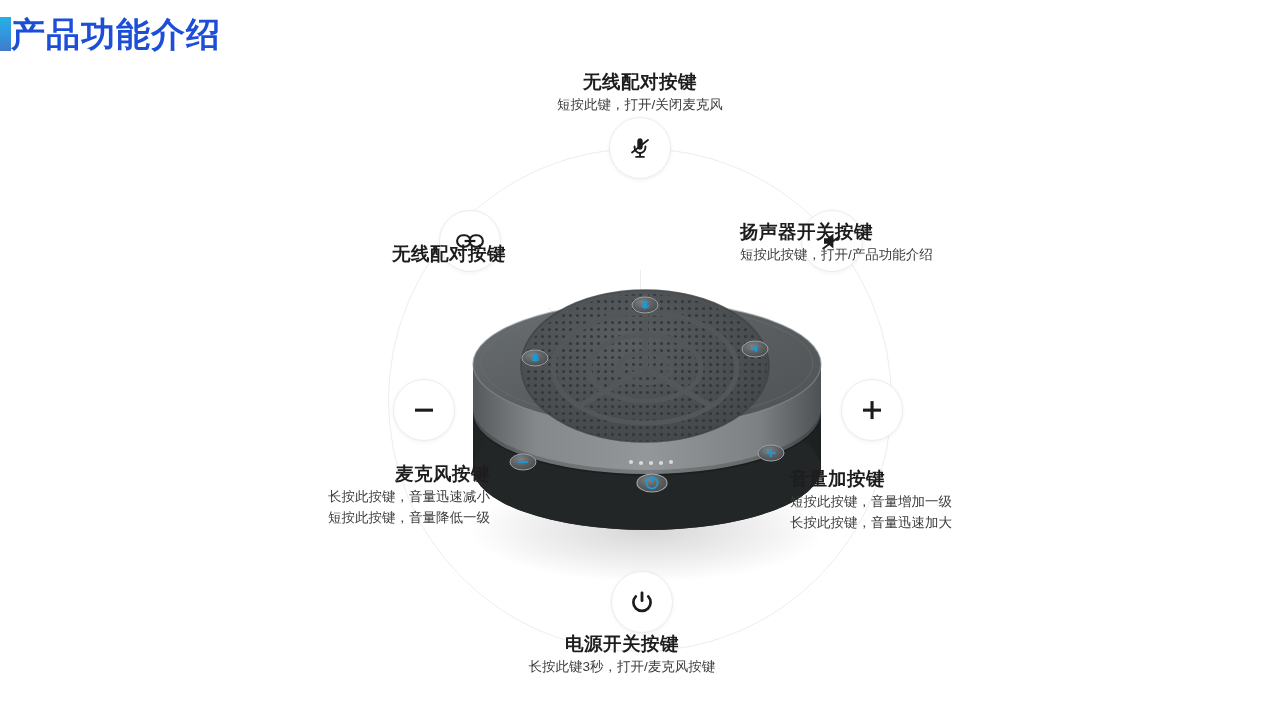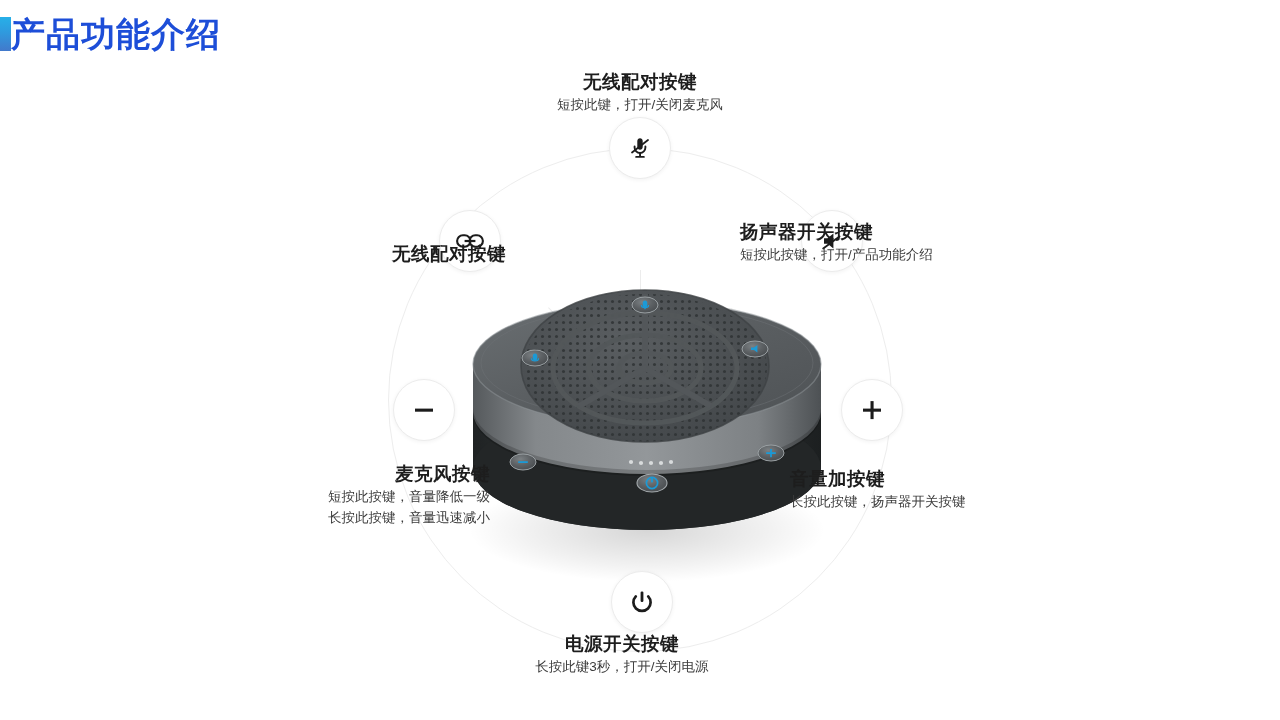--- a/index.html
+++ b/index.html
@@ -244,44 +244,45 @@
 
     <div class="bubble" style="left:393px;top:319px;">
       <span>
         <svg width="26" height="26" viewBox="0 0 26 26">
           <rect x="4" y="11.6" width="18" height="3.1" fill="#1c1c1c"></rect>
         </svg>
       </span>
     </div>
     <div class="callout ta-right" style="left:170px;top:402px;width:320px;">
       <div class="c-title">麦克风按键</div>
+      <div class="c-desc">长按此按键，音量迅速减小</div>
       <div class="c-desc">短按此按键，音量降低一级</div>
-      <div class="c-desc">长按此按键，音量迅速减小</div>
     </div>
 
     <div class="bubble" style="left:841px;top:319px;">
       <span>
         <svg width="26" height="26" viewBox="0 0 26 26">
           <rect x="4" y="11.6" width="18" height="3.1" fill="#1c1c1c"></rect>
           <rect x="11.5" y="4.1" width="3.1" height="18" fill="#1c1c1c"></rect>
         </svg>
       </span>
     </div>
     <div class="callout ta-left" style="left:790px;top:383px;width:330px;margin-top:24px;">
       <div class="c-title">音量加按键</div>
-      <div class="c-desc">长按此按键，扬声器开关按键</div>
+      <div class="c-desc">短按此按键，音量增加一级</div>
+      <div class="c-desc">长按此按键，音量迅速加大</div>
     </div>
 
     <div class="bubble" style="left:611px;top:511px;">
       <span>
         <svg width="26" height="26" viewBox="0 0 26 26">
           <path d="M6.8 7.4a8.6 8.6 0 1 0 12.4 0" fill="none" stroke="#1c1c1c" stroke-width="2.7" stroke-linecap="round"></path>
           <rect x="11.6" y="2.6" width="2.8" height="10.4" rx="1.2" fill="#1c1c1c"></rect>
         </svg>
       </span>
     </div>
     <div class="callout ta-center" style="left:452px;top:572px;width:340px;">
       <div class="c-title">电源开关按键</div>
-      <div class="c-desc">长按此键3秒，打开/关闭电源</div>
+      <div class="c-desc">长按此键3秒，打开/麦克风按键</div>
     </div>
 
   </div>
 </div>
 
 </body></html>

